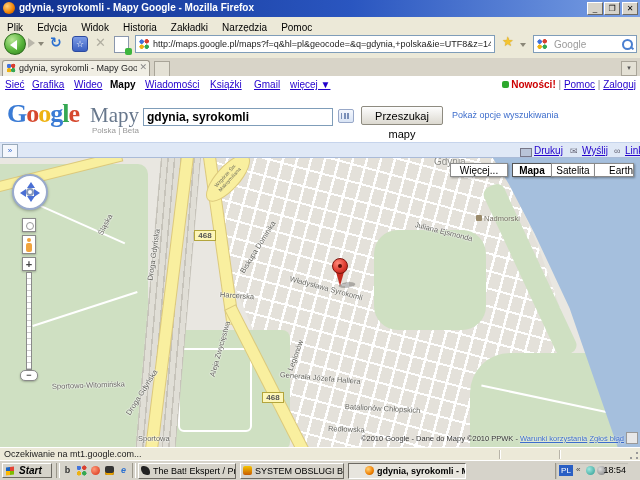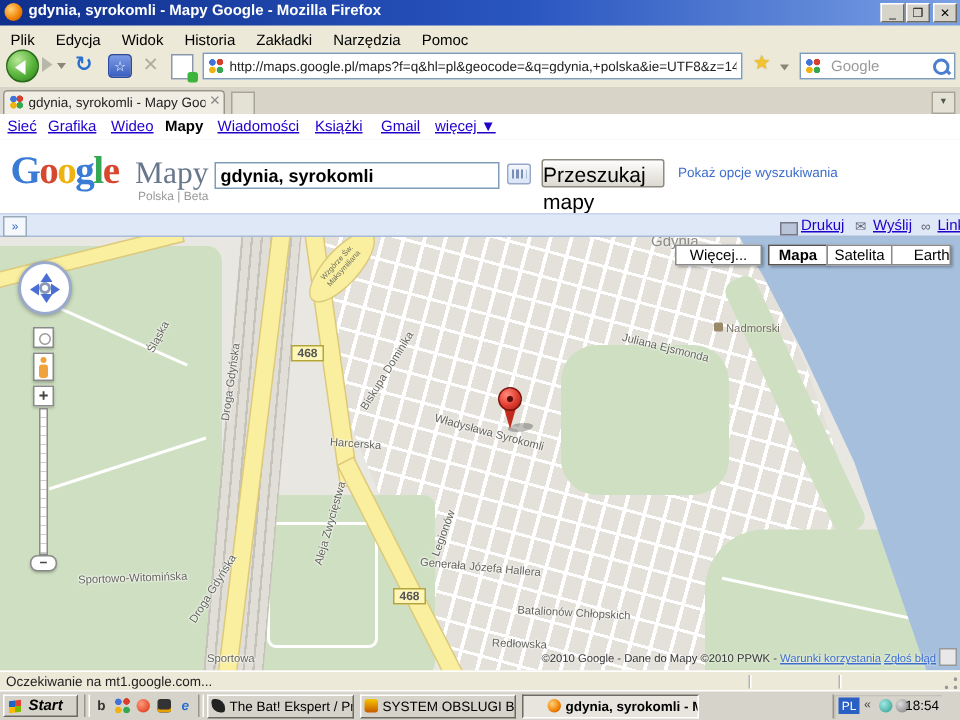--- a/index.html
+++ b/index.html
@@ -69,21 +69,21 @@
   #glogo span{display:inline-block;}
   #gproduct{position:absolute;left:90px;top:10px;font-family:"Liberation Serif","DejaVu Serif",serif;font-size:21px;color:#67778c;}
   #gsub{position:absolute;left:92px;top:33px;font-size:8px;color:#999;}
   #msearch{position:absolute;left:143px;top:15px;width:190px;height:18px;border:1px solid #7f9db9;font-size:12px;font-weight:bold;
     font-family:"Liberation Sans",sans-serif;padding:0 3px;box-sizing:border-box;color:#000;}
   #kbdbtn{position:absolute;left:338px;top:16px;width:16px;height:14px;background:linear-gradient(#f4f7fd,#d9e4f5);
     border:1px solid #98a8c8;border-radius:2px;box-sizing:border-box;}
   #kbdbtn:after{content:"";position:absolute;left:2px;top:3px;width:10px;height:6px;
     background:repeating-linear-gradient(to right,#7a8fb8 0 1.5px,transparent 1.5px 3.2px);}
   #searchbtn{position:absolute;left:361px;top:13px;width:82px;height:19px;background:linear-gradient(#fdfdfd,#dcd9d0);
-    border:1px solid #8e8b80;font-size:14px;text-align:left;line-height:18px;box-sizing:border-box;border-radius:2px;}
+    border:1px solid #8e8b80;font-size:11px;text-align:center;line-height:18px;box-sizing:border-box;border-radius:2px;}
   #optslink{position:absolute;left:452px;top:17px;font-size:9px;color:#3d6dcc;}
   
   #bluebar{position:absolute;left:0;top:142px;width:640px;height:16px;background:#dfe8f6;border-top:1px solid #c6d4ec;border-bottom:1px solid #aabbd8;box-sizing:border-box;}
   #collapse{position:absolute;left:2px;top:1px;width:14px;height:12px;background:#f4f7fc;border:1px solid #9ab;font-size:8px;line-height:11px;text-align:center;color:#36c;}
   .bblink{position:absolute;top:2px;font-size:10px;color:#2200cc;text-decoration:underline;}
   .bbicon{position:absolute;top:3px;font-size:9px;color:#667;}
   #printicon{width:10px;height:7px;background:#b9c4d8;border:1px solid #778;top:5px;}
   
   #map{position:absolute;left:0;top:158px;width:640px;height:289px;background:#e9e7e1;overflow:hidden;}
   .green{position:absolute;background:#cfe0c2;}
@@ -227,20 +227,27 @@
 
 <div id="gnav">
   <a class="glink" style="left:5px;">Sieć</a>
   <a class="glink" style="left:32px;">Grafika</a>
   <a class="glink" style="left:74px;">Wideo</a>
   <span class="gactive" style="left:110px;">Mapy</span>
   <a class="glink" style="left:145px;">Wiadomości</a>
   <a class="glink" style="left:210px;">Książki</a>
   <a class="glink" style="left:254px;">Gmail</a>
   <a class="glink" style="left:290px;">więcej ▼</a>
+  <span class="gright">
+    <span class="newicon"></span><a class="nowosci">Nowości!</a>
+    <span class="sep">|</span>
+    <a>Pomoc</a>
+    <span class="sep">|</span>
+    <a>Zaloguj</a>
+  </span>
 </div>
 
 <div id="mheader">
   <div id="glogo"><span style="color:#3a7bd5">G</span><span style="color:#d6492f">o</span><span style="color:#eeb211">o</span><span style="color:#3a7bd5">g</span><span style="color:#35a853">l</span><span style="color:#d6492f">e</span></div>
   <div id="gproduct">Mapy</div>
   <div id="gsub">Polska | Beta</div>
   <input id="msearch" value="gdynia, syrokomli" style="">
   <div id="kbdbtn"></div>
   <div id="searchbtn">Przeszukaj mapy</div>
   <a id="optslink">Pokaż opcje wyszukiwania</a>

